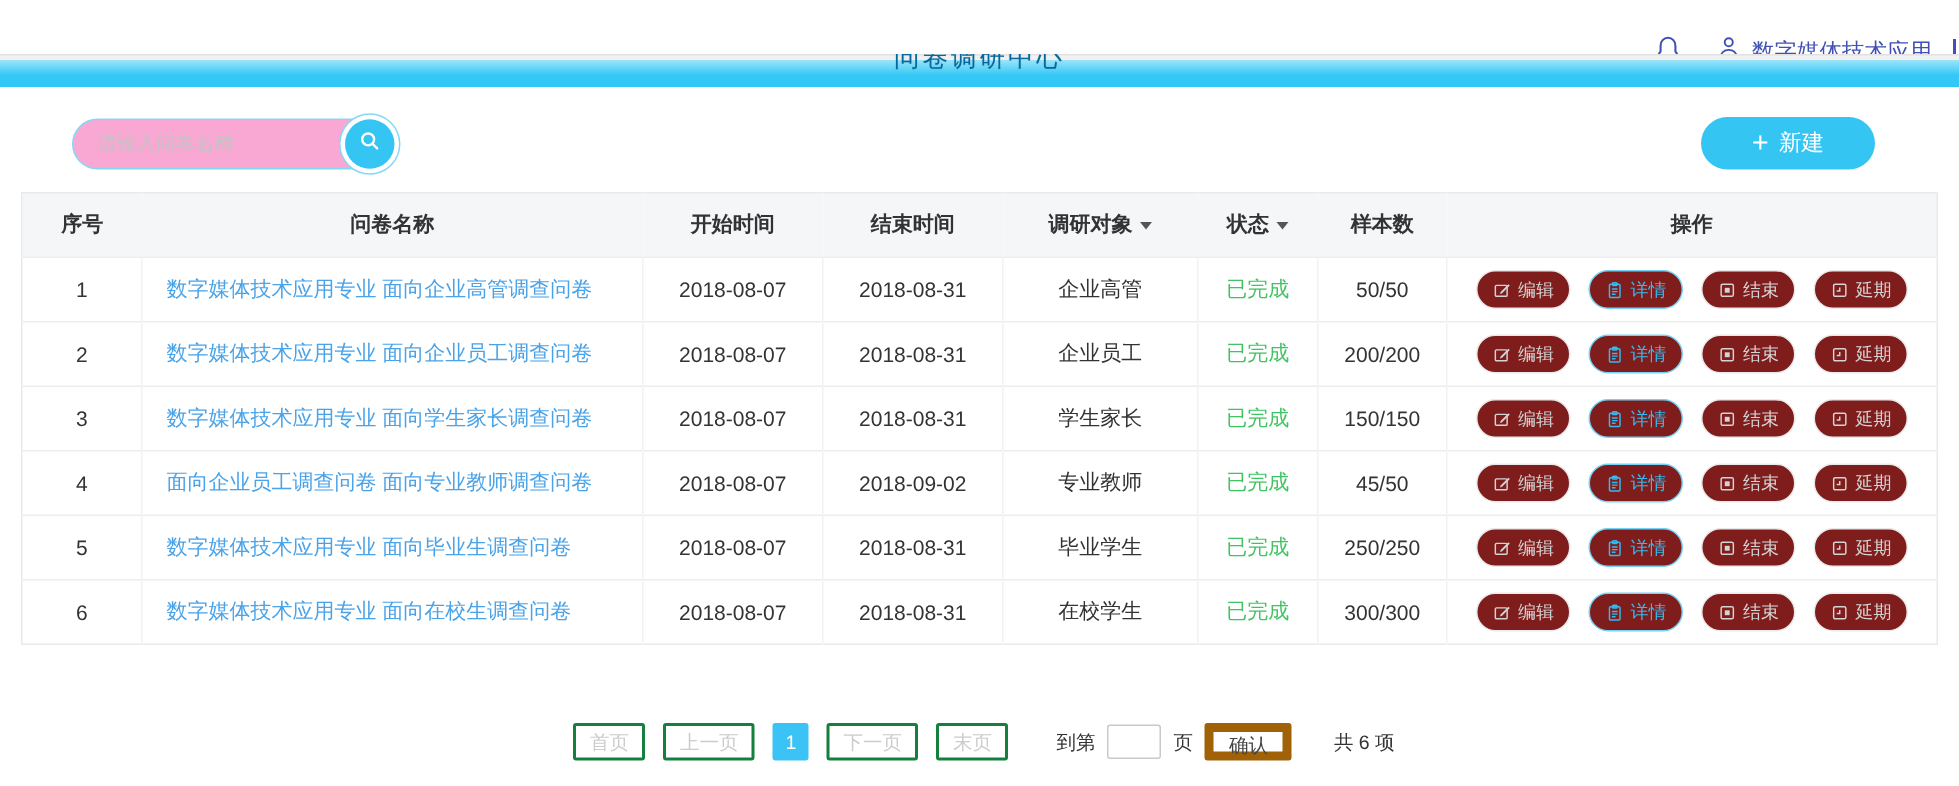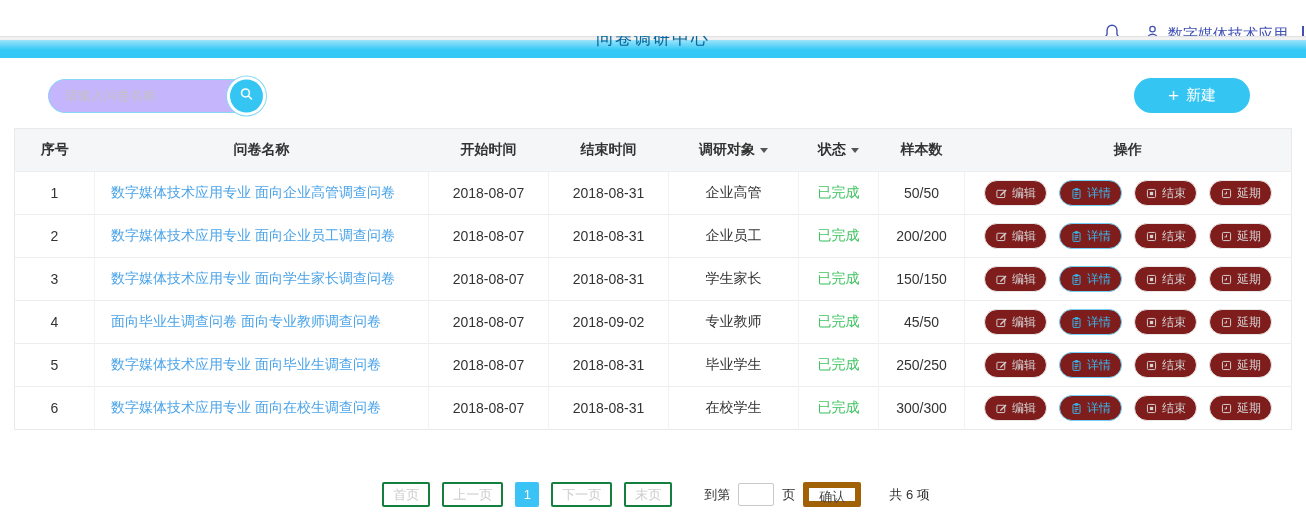--- a/index.html
+++ b/index.html
@@ -18,21 +18,21 @@
   
   .banner { position:relative; height:22px; overflow:hidden; }
   .banner-strip { height:4px; background:#f1f1f1; border-top:1px solid #e2e2e2; }
   .banner-bar { height:18px; background:linear-gradient(180deg,#9de4fa 0%, #36c9f6 55%, #2fc7f6 100%); }
   .banner-title { position:absolute; top:-9px; left:0; right:0; text-align:center;
     color:#0369a1; font-size:17px; letter-spacing:2px; text-shadow:0 0 1px rgba(120,120,120,.25); }
 
   
   .toolbar { display:flex; align-items:center; justify-content:space-between; padding:20px 56px 12px 48px; }
   .search-wrap { position:relative; width:212px; height:34px; border:1px solid #85d7f6; border-radius:18px;
-    display:flex; align-items:center; background:#c4b5fd; }
+    display:flex; align-items:center; background:#f9a8d4; }
   .search-input { border:none; outline:none; background:transparent; width:158px; padding-left:16px;
     font-size:13px; color:#666; font-family:inherit; }
   .search-input::placeholder { color:#c3c3c3; }
   .search-btn { position:absolute; right:-4px; top:50%; transform:translateY(-50%); width:33px; height:33px;
     border-radius:50%; background:#35c5f3; border:none; cursor:pointer;
     box-shadow:0 0 0 3px #ffffff, 0 0 0 4px #85d7f6; display:flex; align-items:center; justify-content:center; }
   .new-btn { width:116px; height:35px; border:none; border-radius:18px; background:#35c5f3; color:#fff;
     font-size:15px; cursor:pointer; display:flex; align-items:center; justify-content:center; gap:7px;
     font-family:inherit; }
   .plus-glyph { font-size:19px; line-height:1; font-weight:400; }
@@ -274,21 +274,21 @@
                 <svg width="13" height="13" viewBox="0 0 24 24" fill="none" stroke="currentColor" stroke-width="1.8">
                   <rect x="4.5" y="4.5" width="15" height="15" rx="2"></rect>
                   <path d="M12 8.5 V12.8 H8.3"></path>
                 </svg>
               </span>
               <span>延期</span>
             </button></td>
         </tr>
         <tr>
           <td class="cell-seq">4</td>
-          <td class="cell-name"><a class="q-link">面向毕业生调查问卷 面向专业教师调查问卷</a></td>
+          <td class="cell-name"><a class="q-link">面向企业员工调查问卷 面向专业教师调查问卷</a></td>
           <td class="cell-start">2018-08-07</td>
           <td class="cell-end">2018-09-02</td>
           <td class="cell-target">专业教师</td>
           <td class="cell-status"><span class="status-done">已完成</span></td>
           <td class="cell-samples">45/50</td>
           <td class="cell-actions"><button class="action-btn disabled">
               <span style="display: inline-flex;">
                 <svg width="13" height="13" viewBox="0 0 24 24" fill="none" stroke="currentColor" stroke-width="1.8">
                   <rect x="3.5" y="6" width="14.5" height="13.5" rx="1.5"></rect>
                   <path d="M10 14 L19.5 4.5 l1.8 1.8 L11.8 15.8 l-2.6 .8 z" fill="currentColor" stroke="none"></path>

